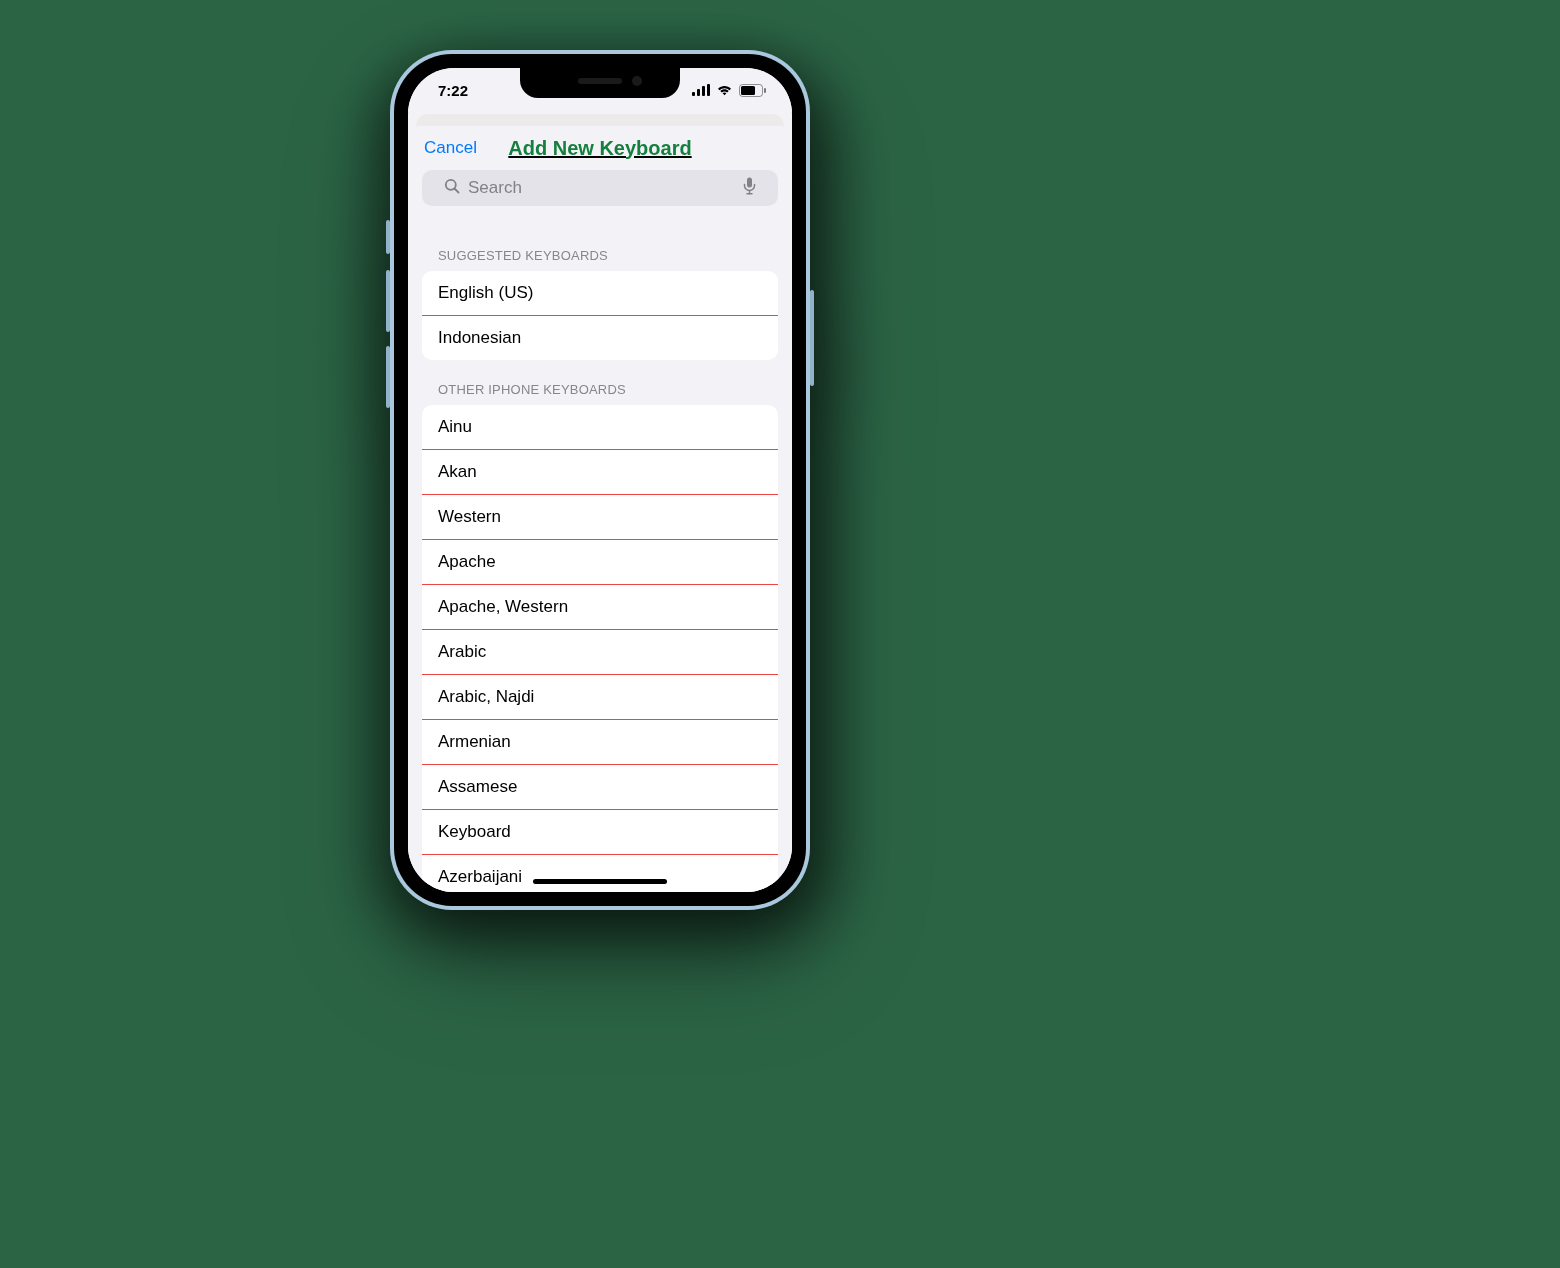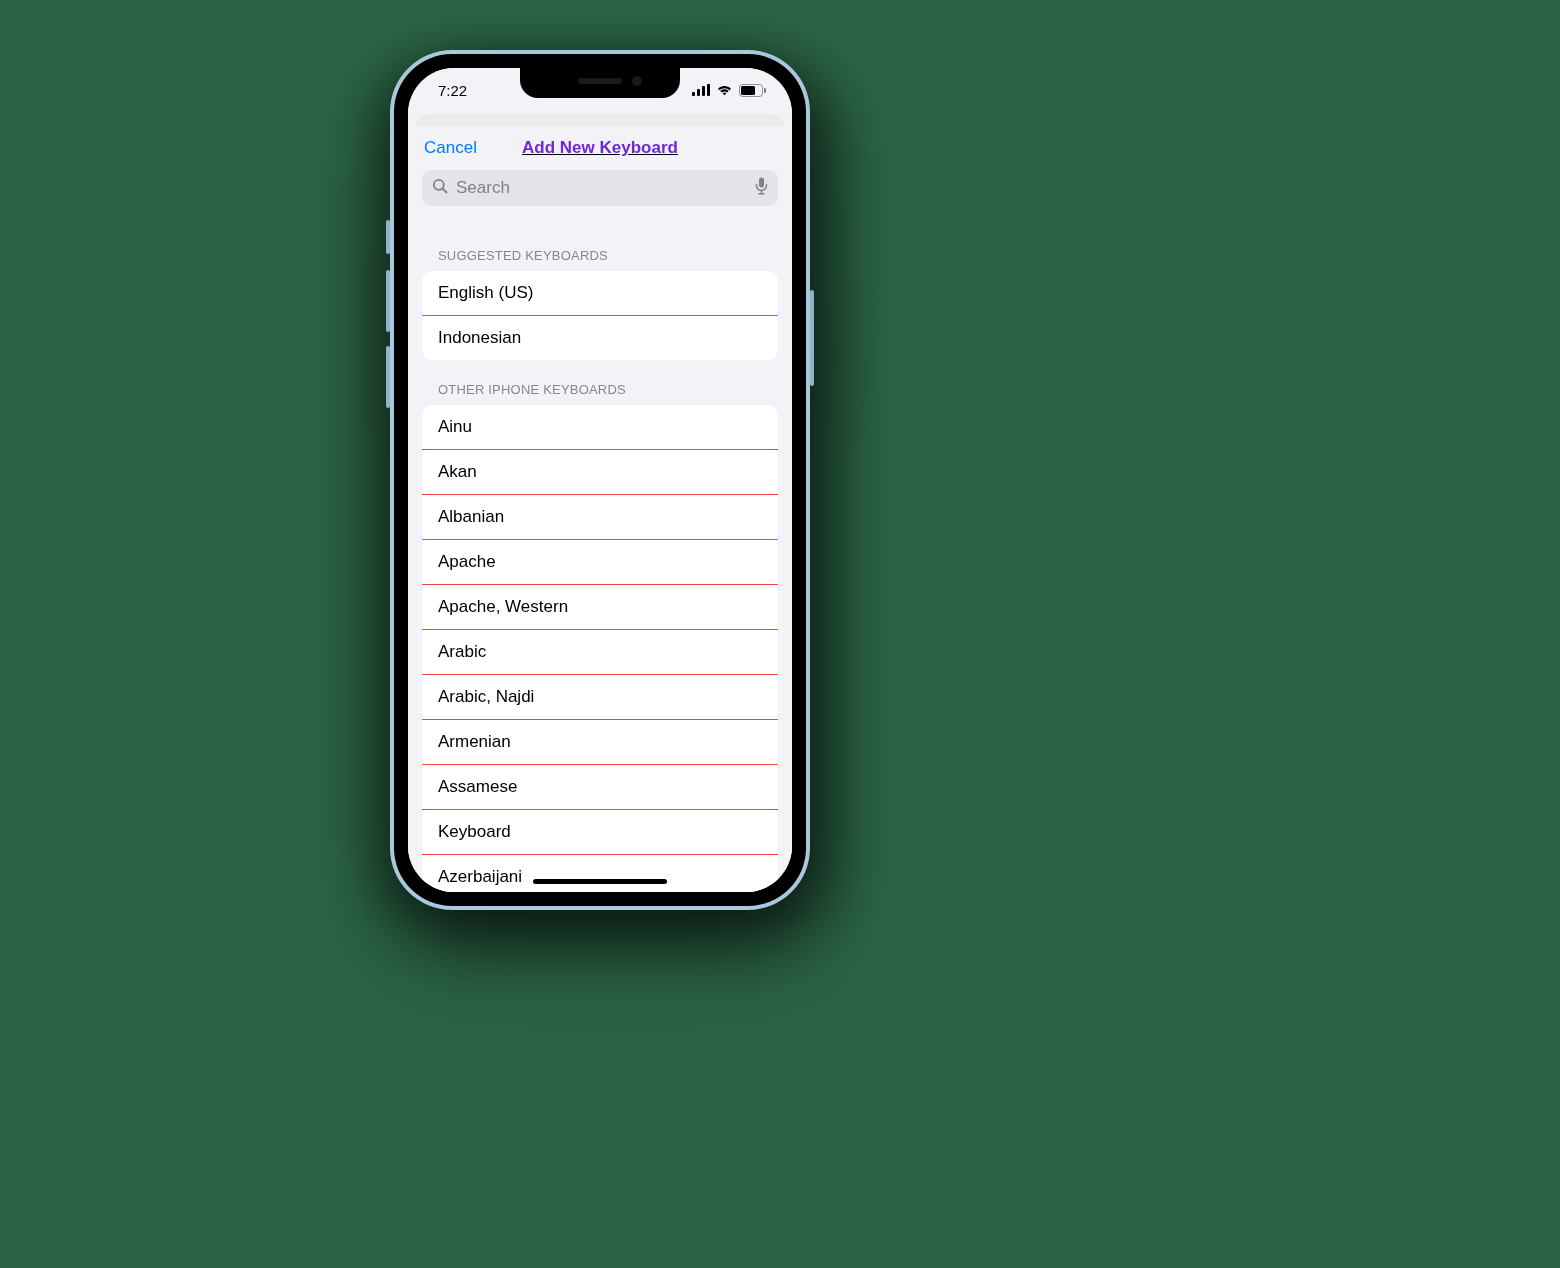--- a/index.html
+++ b/index.html
@@ -100,21 +100,21 @@
     position: absolute;
     top: 0;
     left: 0;
     right: 0;
     height: 44px;
     display: flex;
     align-items: center;
     justify-content: space-between;
     padding: 0 26px 0 30px;
     box-sizing: border-box;
-    font-weight: 400;
+    font-weight: 700;
     font-size: 15px;
     color: #000;
     z-index: 40;
     background: #f2f2f7;
   }
   .status-right {
     display: flex;
     align-items: center;
     gap: 6px;
   }
@@ -158,35 +158,35 @@
   }
   .nav-cancel {
     position: absolute;
     left: 16px;
     color: #007aff;
     font-size: 17px;
     font-weight: 400;
     cursor: pointer;
   }
   .nav-title {
-    font-size: 17px;
+    font-size: 20px;
     font-weight: 600;
-    color: #6d28d9;
+    color: #15803d;
   }
 
   .search-wrap {
     padding: 0 14px 12px 14px;
   }
   .search-field {
     background: #e4e3e9;
     border-radius: 10px;
     height: 36px;
     display: flex;
     align-items: center;
-    padding: 0 10px;
+    padding: 0 22px;
     color: #818186;
     font-size: 17px;
     gap: 6px;
   }
   .search-field input {
     flex: 1;
     border: none;
     background: transparent;
     outline: none;
     font-size: 17px;
@@ -313,21 +313,21 @@
           <div class="section-header first">SUGGESTED KEYBOARDS</div>
           <div class="group">
             <div class="row">English (US)</div>
             <div class="row">Indonesian</div>
           </div>
 
           <div class="section-header">OTHER IPHONE KEYBOARDS</div>
           <div class="group">
             <div class="row">Ainu</div>
             <div class="row">Akan</div>
-            <div class="row">Albanian</div>
+            <div class="row">Western</div>
             <div class="row">Apache</div>
             <div class="row">Apache, Western</div>
             <div class="row">Arabic</div>
             <div class="row">Arabic, Najdi</div>
             <div class="row">Armenian</div>
             <div class="row">Assamese</div>
             <div class="row">Keyboard</div>
             <div class="row">Azerbaijani</div>
           </div>
         </div>

